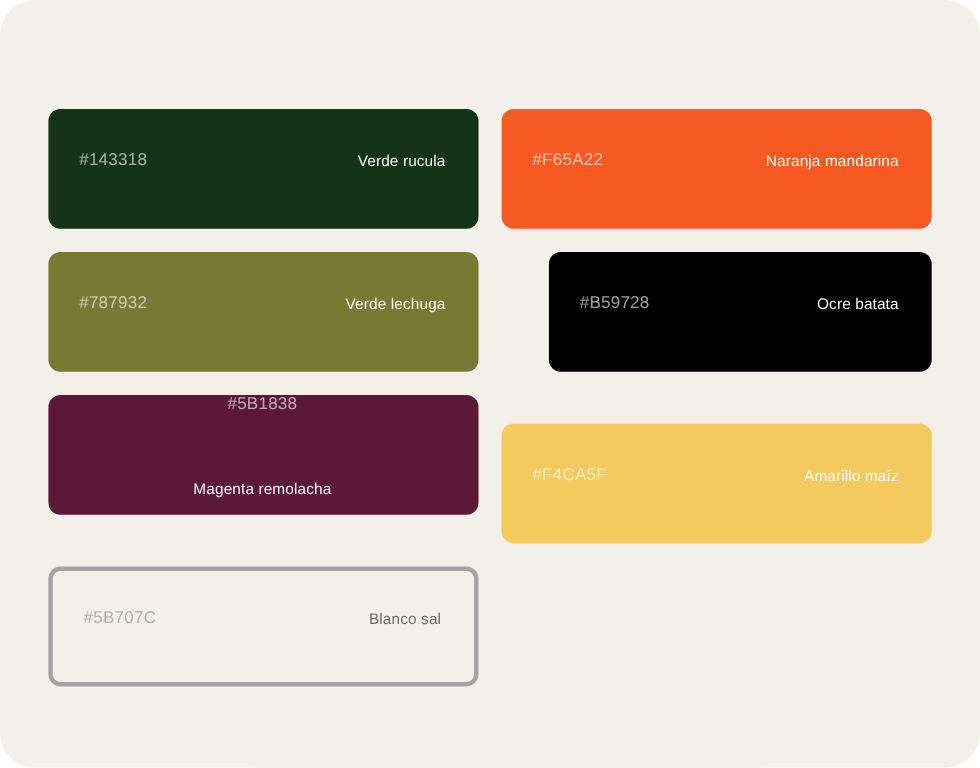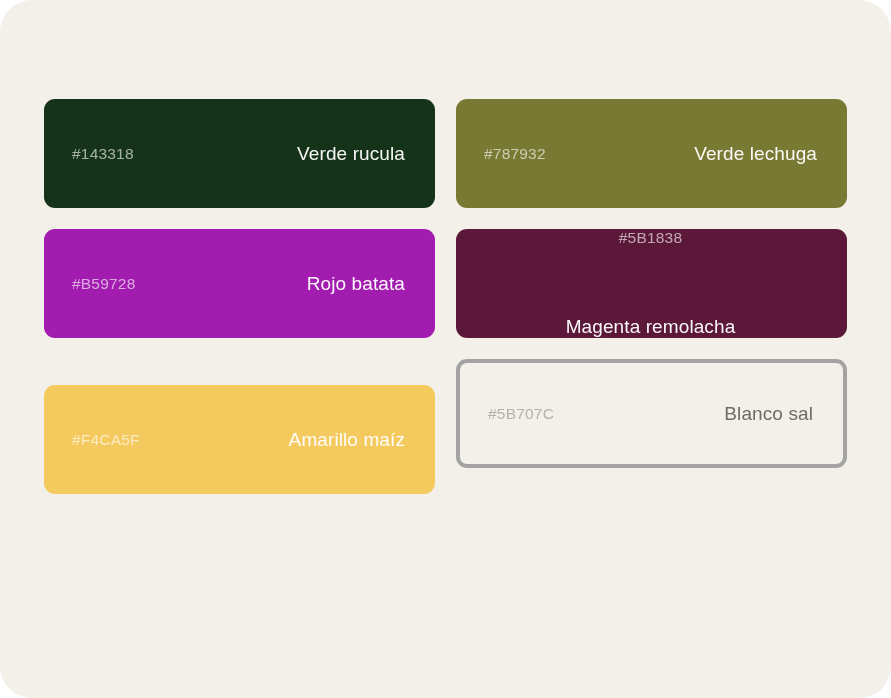--- a/index.html
+++ b/index.html
@@ -34,38 +34,38 @@
   }
 
   .swatch-card {
     position: relative;
     height: 109px;
     border-radius: 11px;
     box-sizing: border-box;
     display: flex;
     align-items: center;
     justify-content: space-between;
-    padding: 0 30px 0 28px;
+    padding: 0 30px 16px 28px;
     overflow: hidden;
   }
 
   .swatch-card.is-light {
     background: #F3F0E9;
     border: 4px solid #a3a3a3;
   }
 
   .swatch-hex {
     font-size: 15.5px;
     letter-spacing: 0.2px;
     color: rgba(255, 255, 255, 0.62);
     white-space: nowrap;
   }
 
   .swatch-name {
-    font-size: 19px;
+    font-size: 14px;
     letter-spacing: 0.1px;
     color: rgba(255, 255, 255, 0.96);
     white-space: nowrap;
   }
 
   .swatch-card.is-light .swatch-hex {
     color: #B4B1AA;
   }
 
   .swatch-card.is-light .swatch-name {
@@ -74,27 +74,31 @@
 </style>
 </head>
 <body style="background: rgb(255, 255, 255);">
 
 <div id="palette-page" style="background: rgb(243, 240, 233); border-radius: 32px;">
   <div id="swatch-grid">
       <div class="swatch-card" style="background: rgb(20, 51, 24);">
         <span class="swatch-hex">#143318</span>
         <span class="swatch-name">Verde rucula</span>
       </div>
+      <div class="swatch-card" style="background: rgb(246, 90, 34);">
+        <span class="swatch-hex">#F65A22</span>
+        <span class="swatch-name">Naranja mandarina</span>
+      </div>
       <div class="swatch-card" style="background: rgb(120, 121, 50); align-items: center;">
         <span class="swatch-hex">#787932</span>
         <span class="swatch-name">Verde lechuga</span>
       </div>
-      <div class="swatch-card" style="background: #a21caf;">
+      <div class="swatch-card" style="background: #000000; margin-left: 43px;">
         <span class="swatch-hex">#B59728</span>
-        <span class="swatch-name">Rojo batata</span>
+        <span class="swatch-name">Ocre batata</span>
       </div>
       <div class="swatch-card" style="background: rgb(91, 24, 56); flex-direction: column;">
         <span class="swatch-hex">#5B1838</span>
         <span class="swatch-name">Magenta remolacha</span>
       </div>
       <div class="swatch-card" style="background: rgb(244, 202, 95); margin-top: 26px;">
         <span class="swatch-hex">#F4CA5F</span>
         <span class="swatch-name">Amarillo maíz</span>
       </div>
       <div class="swatch-card is-light" style="background: rgb(243, 240, 233);">

